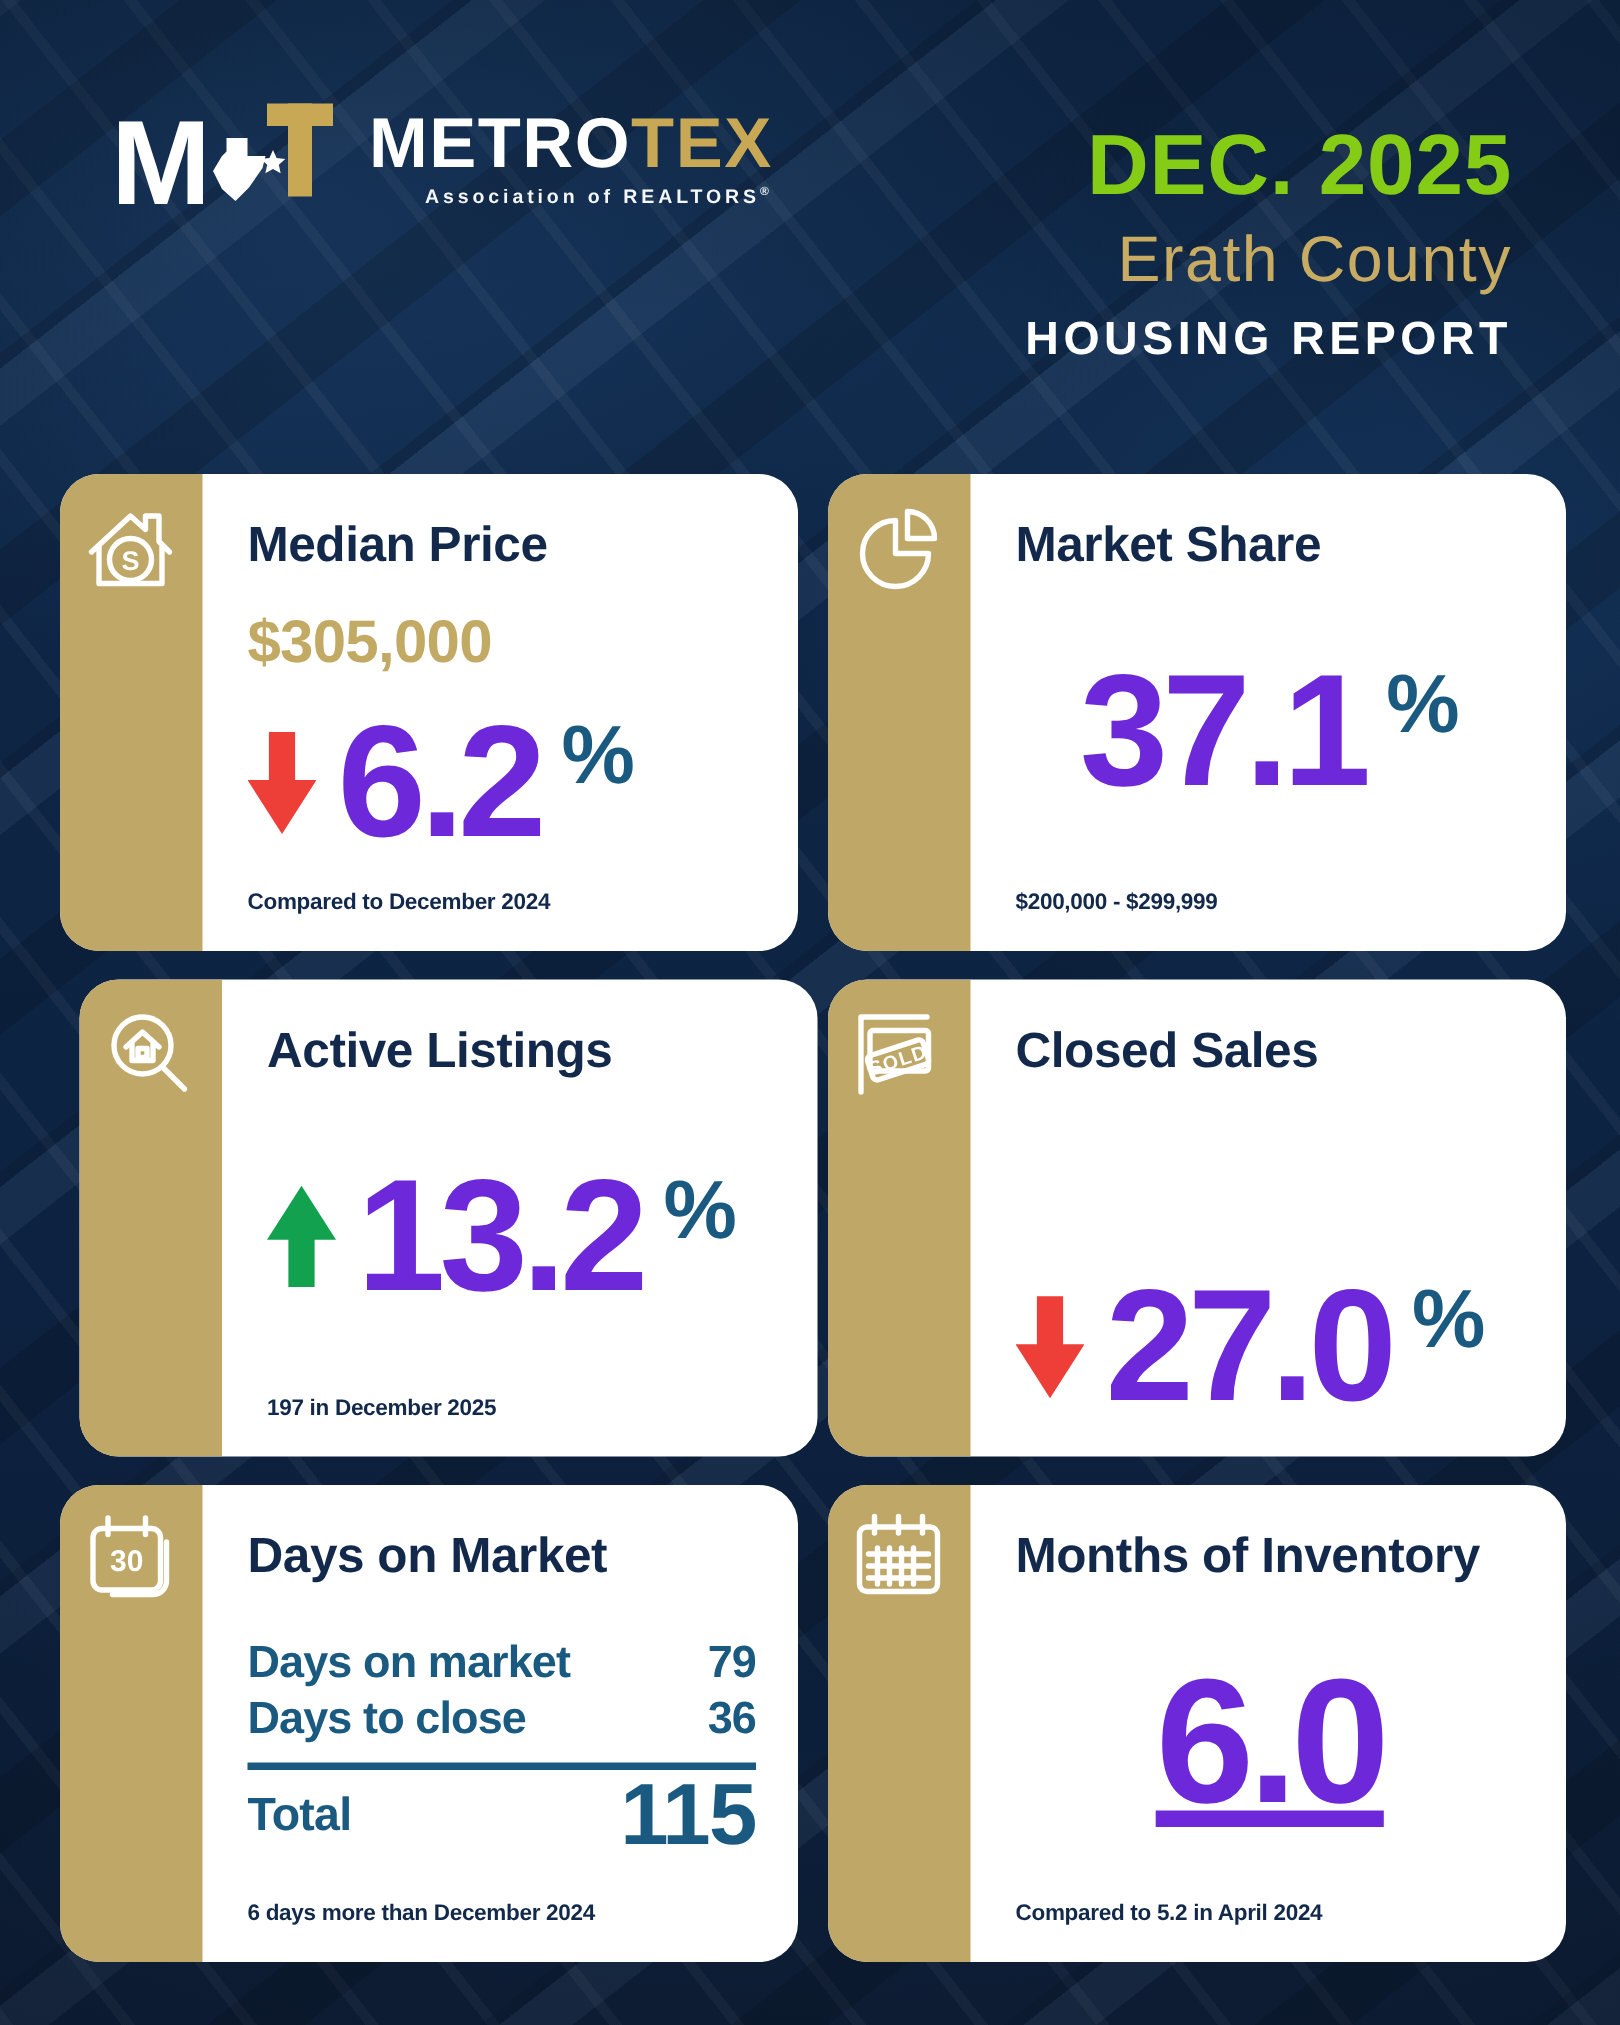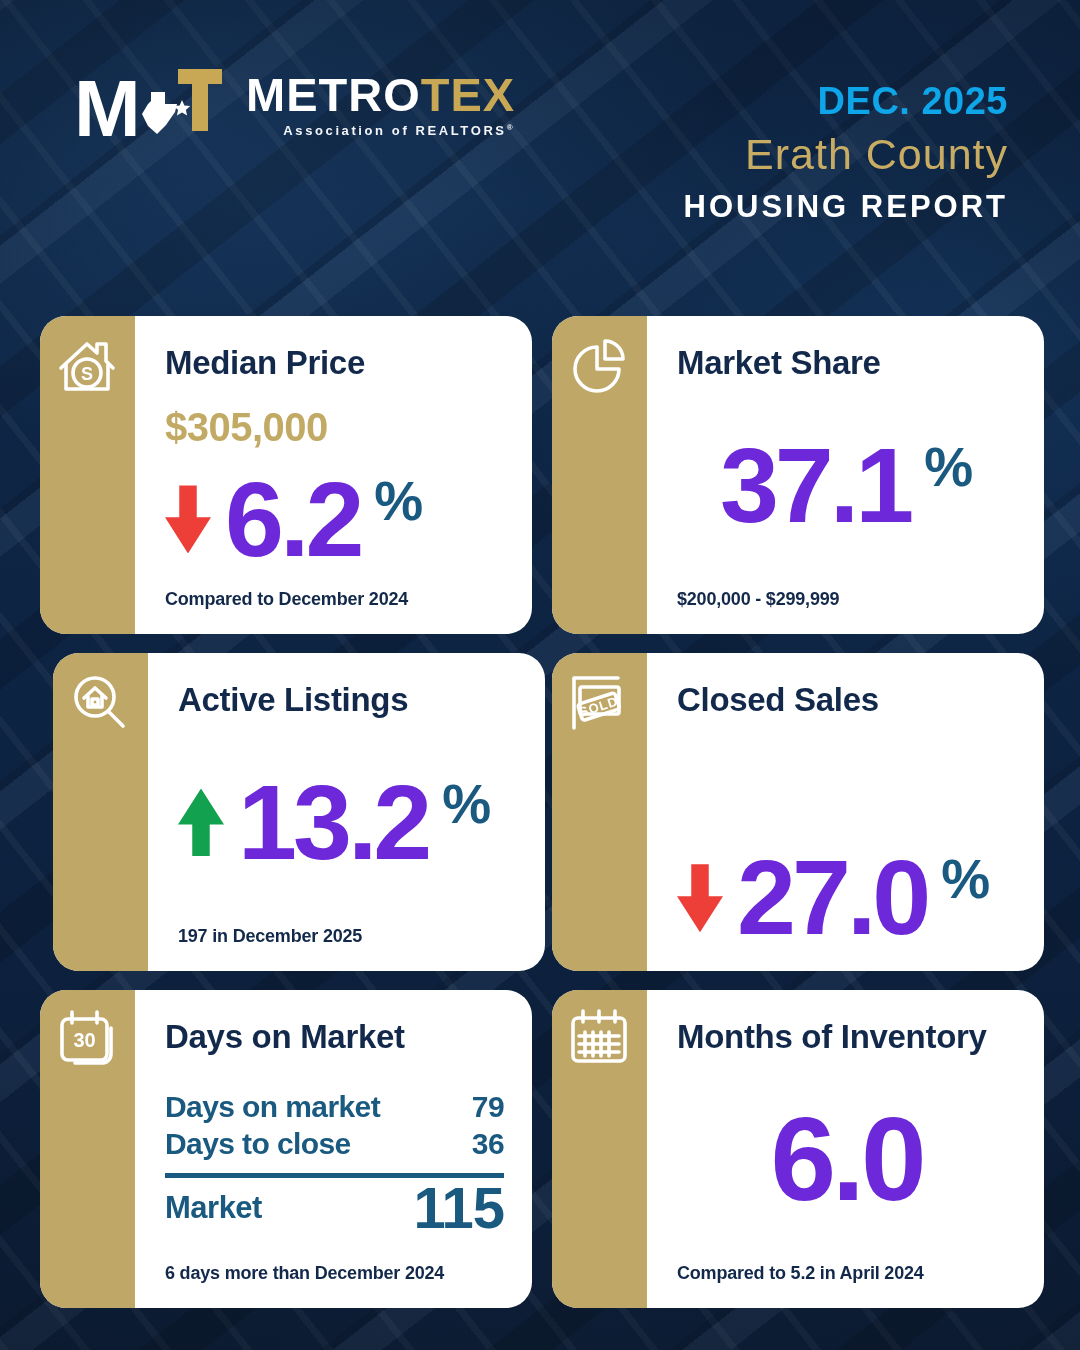--- a/index.html
+++ b/index.html
@@ -21,21 +21,21 @@
   
   .logo{ position:absolute; left:78px; top:62px; display:flex; align-items:center; gap:16px; }
   .logo-mark{ width:152px; height:86px; display:block; }
   .brand{ font-size:47px; font-weight:bold; letter-spacing:1px; color:#ffffff; line-height:1; }
   .brand .gold{ color:#c9a855; }
   .tagline{ margin-top:5px; font-size:13px; font-weight:bold; letter-spacing:2.6px;
     color:#f4f6fa; text-align:right; }
   .tagline sup{ font-size:8px; }
 
   .title-block{ position:absolute; right:72px; top:82px; text-align:right; }
-  .title-date{ font-size:38px; font-weight:bold; color:#0ea5e9; line-height:1; letter-spacing:.5px; }
+  .title-date{ font-size:57px; font-weight:bold; color:#84cc16; line-height:1; letter-spacing:.5px; }
   .title-county{ margin-top:13px; font-size:43px; font-weight:500; color:#c9ac63; line-height:1; letter-spacing:1px; }
   .title-report{ margin-top:15px; font-size:31px; font-weight:bold; color:#ffffff; letter-spacing:3px; line-height:1; }
 
   
   .card{ position:absolute; width:492px; height:318px; background:#ffffff;
     border-radius:26px; overflow:hidden; }
   .c0{ left:40px;  top:316px; }
   .c1{ left:552px; top:316px; }
   .c2{ left:53px;  top:653px; }
   .c3{ left:552px; top:653px; }
@@ -44,26 +44,26 @@
 
   .strip{ position:absolute; left:0; top:0; bottom:0; width:95px; background:#bfa768; }
   .icon{ position:absolute; left:11px; top:13px; width:72px; height:72px; }
   .icon .stk{ fill:none; stroke:#ffffff; stroke-width:3.6; stroke-linecap:round; stroke-linejoin:round; }
   .icon text{ fill:#ffffff; font-weight:bold; font-family:"Liberation Sans","DejaVu Sans",sans-serif; }
 
   .body{ position:absolute; left:95px; top:0; right:0; bottom:0;
     padding:28px 28px 24px 30px; display:flex; flex-direction:column; justify-content:space-between; }
   .card-title{ font-size:33px; font-weight:bold; color:#13294b; letter-spacing:-.3px; }
   .price{ font-size:40px; font-weight:bold; color:#c2a964; letter-spacing:-.5px; margin-top:2px; }
-  .caption{ font-size:18px; font-weight:bold; color:#13294b; letter-spacing:-.2px; }
+  .caption{ font-size:15px; font-weight:bold; color:#13294b; letter-spacing:-.2px; }
 
   .num-row{ display:flex; align-items:center; gap:14px; }
   .num-row.centered{ justify-content:center; }
   .big{ font-size:106px; font-weight:bold; color:#6d28d9; line-height:.92; letter-spacing:-4px; }
-  .big.xl{ font-size:118px; }
+  .big.xl{ font-size:118px;text-decoration:underline; }
   .pct{ font-size:55px; font-weight:bold; color:#1b5a80; align-self:flex-start; margin-top:-2px; }
 
   .arrow{ display:inline-block; width:46px; height:68px; flex:none; }
   .arrow.down{ background:#ee3e38;
     clip-path:polygon(31% 0,69% 0,69% 47%,100% 47%,50% 100%,0 47%,31% 47%); }
   .arrow.up{ background:#12a14f;
     clip-path:polygon(50% 0,100% 53%,69% 53%,69% 100%,31% 100%,31% 53%,0 53%); }
 
   
   .dm-table{ margin-top:4px; }
@@ -195,21 +195,21 @@
         <div class="dm-row">
           <span>Days on market</span>
           <span>79</span>
         </div>
         <div class="dm-row">
           <span>Days to close</span>
           <span>36</span>
         </div>
         <div class="dm-divider"></div>
         <div class="dm-total">
-          <span class="dm-total-label">Market</span>
+          <span class="dm-total-label">Total</span>
           <span class="dm-total-value">115</span>
         </div>
       </div>
       <div class="caption">6 days more than December 2024</div>
     </div>
   </section>
 
   <section class="card c5">
     <div class="strip">
       <svg class="icon" viewBox="0 0 72 72">

